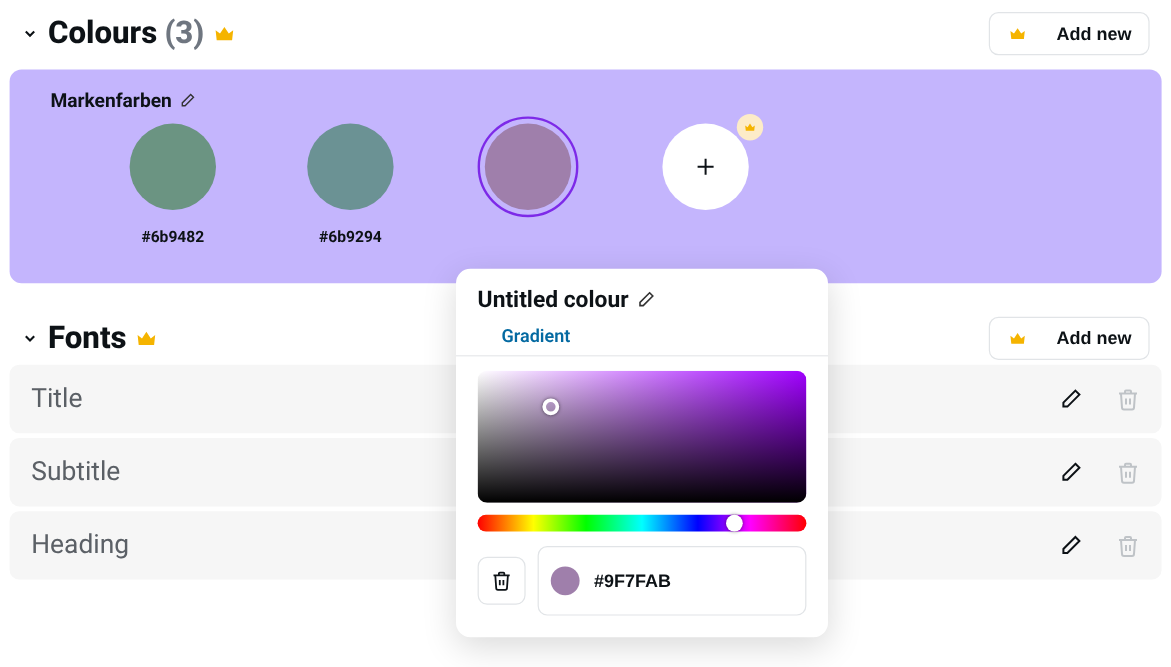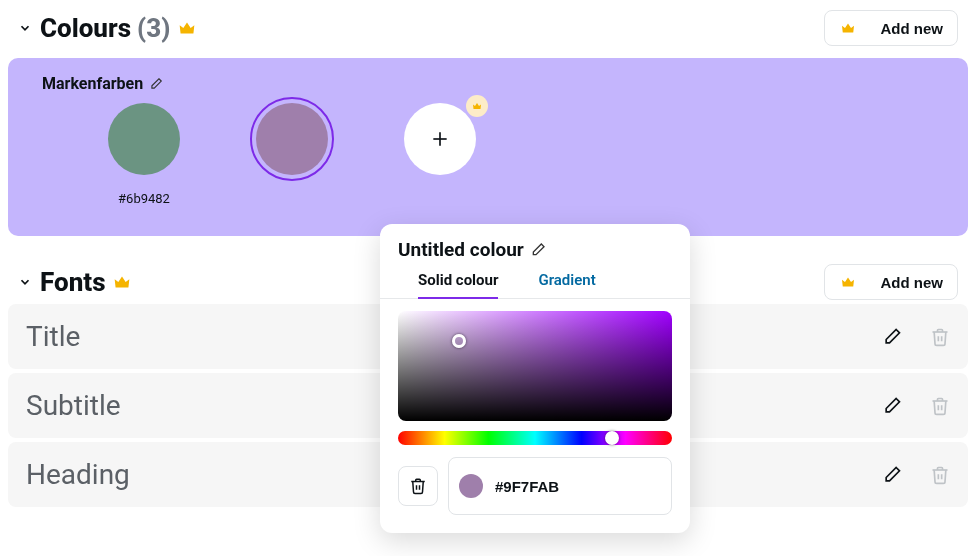--- a/index.html
+++ b/index.html
@@ -90,21 +90,21 @@
     border-radius: 50%;
     flex-shrink: 0;
   }
   .swatch-selected {
     outline: 2px solid #7d2ae8;
     outline-offset: 4px;
   }
   .swatch-label {
     font-size: 13px;
     color: #0d1216;
-    font-weight: 400;
+    font-weight: 700;
   }
   .add-swatch-wrap {
     position: relative;
   }
   .add-swatch {
     width: 72px;
     height: 72px;
     border-radius: 50%;
     background: #fff;
     display: flex;
@@ -135,21 +135,21 @@
   }
   .font-row {
     display: flex;
     align-items: center;
     justify-content: space-between;
     background: #f6f6f6;
     border-radius: 8px;
     padding: 16px 18px;
   }
   .font-row .name {
-    font-size: 28px;
+    font-size: 22px;
     color: #5b6066;
     font-weight: 400;
   }
   .font-actions {
     display: flex;
     gap: 28px;
     align-items: center;
   }
   .icon-btn {
     color: #0d1216;
@@ -324,20 +324,24 @@
           <path d="M17 3l4 4-12 12H5v-4L17 3z"></path>
         </svg>
     </span>
   </div>
   <div class="swatch-row">
     <div class="swatch-item">
       <div class="swatch-circle" style="background:#6b9482"></div>
       <div class="swatch-label">#6b9482</div>
     </div>
     <div class="swatch-item">
+      <div class="swatch-circle" style="background:#6b9294"></div>
+      <div class="swatch-label">#6b9294</div>
+    </div>
+    <div class="swatch-item">
       <div class="swatch-circle swatch-selected" style="background:#9F7FAB"></div>
     </div>
     <div class="swatch-item add-swatch-wrap">
       <button class="add-swatch">
         <svg width="20" height="20" viewBox="0 0 24 24" fill="none" stroke="currentColor" stroke-width="2">
             <line x1="12" y1="4" x2="12" y2="20"></line>
             <line x1="4" y1="12" x2="20" y2="12"></line>
           </svg>
       </button>
       <span class="crown-badge">
@@ -435,21 +439,20 @@
 <div class="popover">
   <div class="pop-title">
     <span>Untitled colour</span>
     <span class="pencil">
       <svg width="16" height="16" viewBox="0 0 24 24" fill="none" stroke="currentColor" stroke-width="2">
           <path d="M17 3l4 4-12 12H5v-4L17 3z"></path>
         </svg>
     </span>
   </div>
   <div class="tabs">
-    <div class="tab active">Solid colour</div>
     <div class="tab">Gradient</div>
   </div>
   <div class="tab-sep"></div>
   <div class="sv-box">
     <div class="sv-handle"></div>
   </div>
   <div class="hue">
     <div class="hue-handle"></div>
   </div>
   <div class="picker-bottom">

